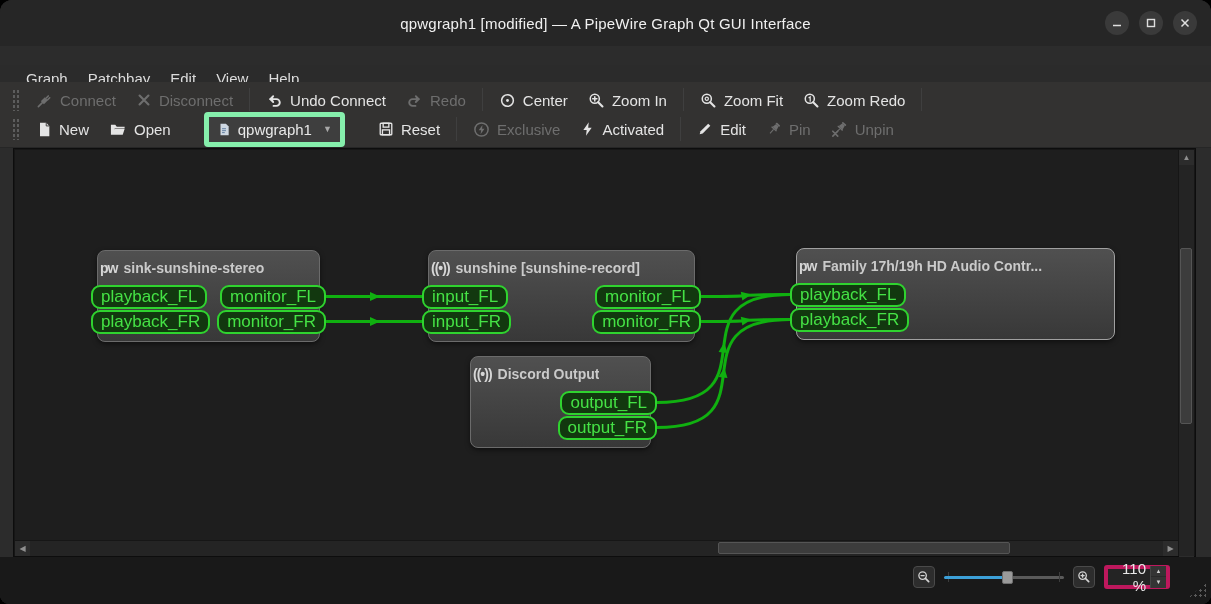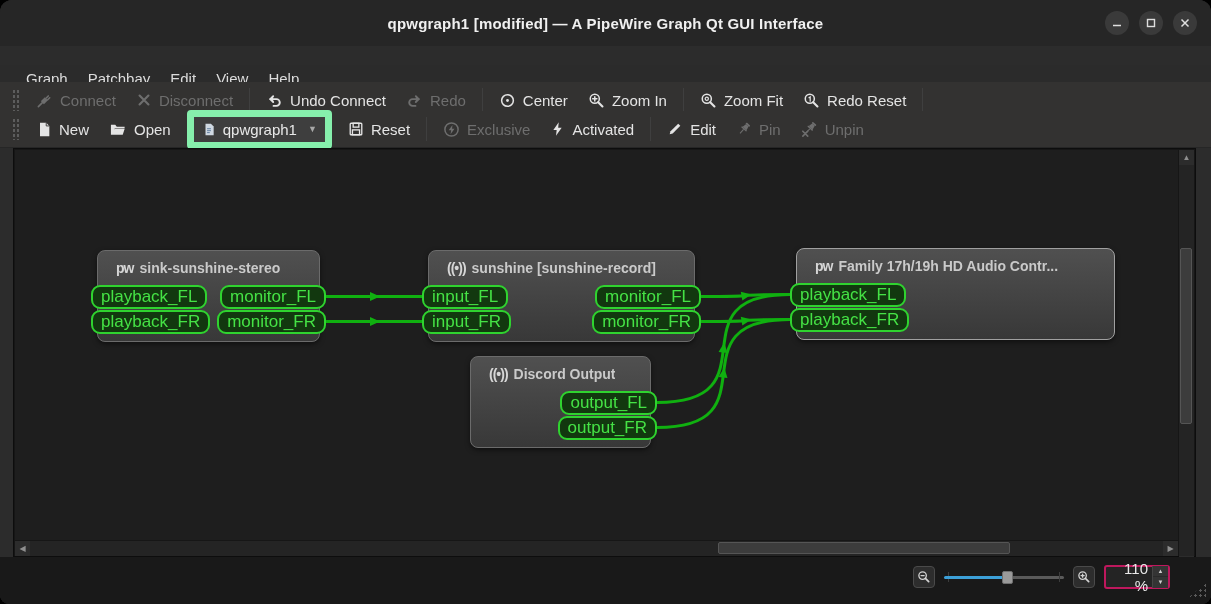--- a/index.html
+++ b/index.html
@@ -6,21 +6,21 @@
     --wire-green:#10b010; --port-border:#2fd32f; --port-text:#45e245; --port-fill:#12380f; --slider-accent:#3ca0d8;
   }
   *{box-sizing:border-box; margin:0; padding:0;}
   html,body{background:#000; width:1211px; height:604px; overflow:hidden;
     font-family:"Liberation Sans", sans-serif; -webkit-font-smoothing:antialiased;}
   .window{position:relative; width:1211px; height:604px; background:#2c2c2c;
     border-radius:12px 12px 9px 9px; overflow:hidden;}
   
   .titlebar{position:absolute; left:0; top:0; width:100%; height:46px; background:#262626;
     display:flex; align-items:center; justify-content:center;}
-  .titlebar .title{color:#f0f0f0; font-size:15px; font-weight:bold; letter-spacing:.2px;}
+  .titlebar .title{color:#f0f0f0; font-size:15px; font-weight:normal; letter-spacing:.2px;}
   .win-controls{position:absolute; right:14px; top:0; height:46px; display:flex; align-items:center; gap:10px;}
   .win-btn{width:24px; height:24px; border-radius:50%; background:#3a3a3a; display:flex;
     align-items:center; justify-content:center; color:#dedede; cursor:pointer;}
   .win-btn svg{display:block;}
   
   .menubar{position:absolute; left:0; top:46px; width:100%; height:27px; background:#2b2b2b;
     display:flex; align-items:center; padding-left:16px; border-bottom:1px solid #202020;margin-top:19px;}
   .menu-item{color:#dcdcdc; font-size:15px; padding:2px 10px; cursor:default;}
   .menu-item u{text-decoration:underline; text-underline-offset:2px;}
   
@@ -31,33 +31,33 @@
   .tb-handle{width:7px; height:22px; margin:0 6px 0 2px;
     background-image:radial-gradient(#5d5d5d 1px, transparent 1.1px);
     background-size:4px 5px;}
   .tb-btn{display:flex; align-items:center; gap:7px; padding:6px 9px; border-radius:4px;
     color:#e4e4e4; font-size:15px; cursor:pointer; white-space:nowrap;}
   .tb-btn.disabled{color:#6e6e6e;}
   .tb-sep{width:1px; height:24px; background:#262626; border-right:1px solid #3f3f3f; margin:0 5px;}
   .tb-icon{display:flex; align-items:center;}
   .tb-icon svg{display:block;}
   
-  .combo{display:flex; align-items:center; gap:7px; background:#3e3e3e; border:7px solid #86efac;
-    border-radius:4px; padding:4px 8px; margin:0 5px; color:#e8e8e8; font-size:15px; cursor:pointer;}
+  .combo{display:flex; align-items:center; gap:7px; background:#3e3e3e; border:5px solid #86efac;
+    border-radius:4px; padding:4px 8px; margin:0 22px; color:#e8e8e8; font-size:15px; cursor:pointer;}
   .combo .arrow{color:#a8a8a8; font-size:9px; margin-left:4px;}
   
   .canvas-frame{position:absolute; left:13px; top:148px; width:1183px; height:409px;
     background:#161616; border:1px solid #0d0d0d;}
   .viewport{position:absolute; left:1px; top:1px; width:1163px; height:390px; background:#1e1e1e; overflow:hidden;}
   #wires{position:absolute; left:0; top:0;}
   .node{position:absolute; border-radius:8px; border:1px solid #6b6b6b;
     background:linear-gradient(#505050, #383838);
     box-shadow:0 2px 5px rgba(0,0,0,.5); padding-bottom:7px;}
   .node.selected{border-color:#a0a0a0;}
-  .node-header{display:flex; align-items:center; gap:6px; height:33px; padding:0 18px; color:#cacaca;}
+  .node-header{display:flex; align-items:center; gap:6px; height:33px; padding:0 2px; color:#cacaca;}
   .node-icon{font-weight:bold; font-size:14px; color:#d6d6d6; letter-spacing:-1px;}
   .node-title{font-size:14px; font-weight:bold; white-space:nowrap; overflow:hidden;}
   .port-row{display:flex; justify-content:space-between; align-items:center; height:25px;}
   .port{font-size:17px; line-height:18px; padding:1px 8px; border:2px solid var(--port-border);
     border-radius:9px; background:var(--port-fill); color:var(--port-text); white-space:nowrap; cursor:crosshair;}
   .port.in{margin-left:-7px;}
   .port.out{margin-right:-7px; margin-left:auto;}
   
   .vscroll{position:absolute; left:1165px; top:1px; width:15px; height:407px; background:#242424;}
   .hscroll{position:absolute; left:1px; top:392px; width:1163px; height:15px; background:#242424;}
@@ -72,21 +72,21 @@
     display:flex; align-items:center; justify-content:flex-end; gap:9px; padding:0 41px 8px 0;}
   .zoom-btn{width:22px; height:22px; background:#2d2d2d; border:1px solid #4a4a4a; border-radius:4px;
     display:flex; align-items:center; justify-content:center; color:#d2d2d2; cursor:pointer;}
   .slider{position:relative; width:120px; height:16px; cursor:pointer;}
   .slider .track{position:absolute; left:0; top:7px; height:3px; border-radius:2px;}
   .slider .track.fill{background:var(--slider-accent); width:60px;}
   .slider .track.rest{left:60px; width:60px; background:#5a5a5a;}
   .slider .tick{position:absolute; top:3px; width:1px; height:10px; background:#3c3c3c;}
   .slider .handle{position:absolute; left:58px; top:2px; width:11px; height:13px; background:#9a9a9a;
     border:1px solid #6f6f6f; border-radius:2px; cursor:grab;}
-  .spinbox{display:flex; align-items:center; background:#242424; border:2px solid #be185d; border-radius:3px;
+  .spinbox{display:flex; align-items:center; background:#242424; border:4px solid #be185d; border-radius:3px;
     height:24px; width:66px; padding-left:6px; color:#e8e8e8; font-size:15px;}
   .spinbox .val{flex:1; text-align:right; padding-right:4px;}
   .spin-arrows{width:16px; height:22px; display:flex; flex-direction:column; border-left:1px solid #454545;}
   .spin-arrows div{flex:1; display:flex; align-items:center; justify-content:center; font-size:6px;
     color:#cfcfcf; background:#343434; cursor:pointer;}
   .spin-arrows div:first-child{border-bottom:1px solid #2a2a2a;}
   .resize-grip{position:absolute; right:5px; bottom:6px; width:18px; height:15px;
     background-image:radial-gradient(#5a5a5a 1px, transparent 1.2px); background-size:5px 5px;
     clip-path:polygon(100% 0, 100% 100%, 0 100%); cursor:nwse-resize;}
 </style>
@@ -195,21 +195,21 @@
       <span class="tb-label">Zoom Fit</span>
     </div>
     <div class="tb-btn">
       <span class="tb-icon">
         <svg width="17" height="17" viewBox="0 0 18 18" fill="none" stroke="currentColor" stroke-width="1.6" stroke-linecap="round">
             <circle cx="7.2" cy="7.2" r="4.8"></circle>
             <path d="M10.8 10.8 L15.3 15.3" stroke-width="2.2"></path>
             <path d="M6.3 6 l1.3-.9 v4.6" stroke-width="1.3"></path>
           </svg>
       </span>
-      <span class="tb-label">Redo Reset</span>
+      <span class="tb-label">Zoom Redo</span>
     </div>
     <div class="tb-sep"></div>
   </div>
 
   <div class="toolbar tb2">
     <div class="tb-handle"></div>
     <div class="tb-btn">
       <span class="tb-icon">
         <svg width="16" height="17" viewBox="0 0 18 18">
             <path d="M4.5 1.5 h7 l3.5 3.5 v11.5 h-10.5 z" fill="currentColor"></path>

